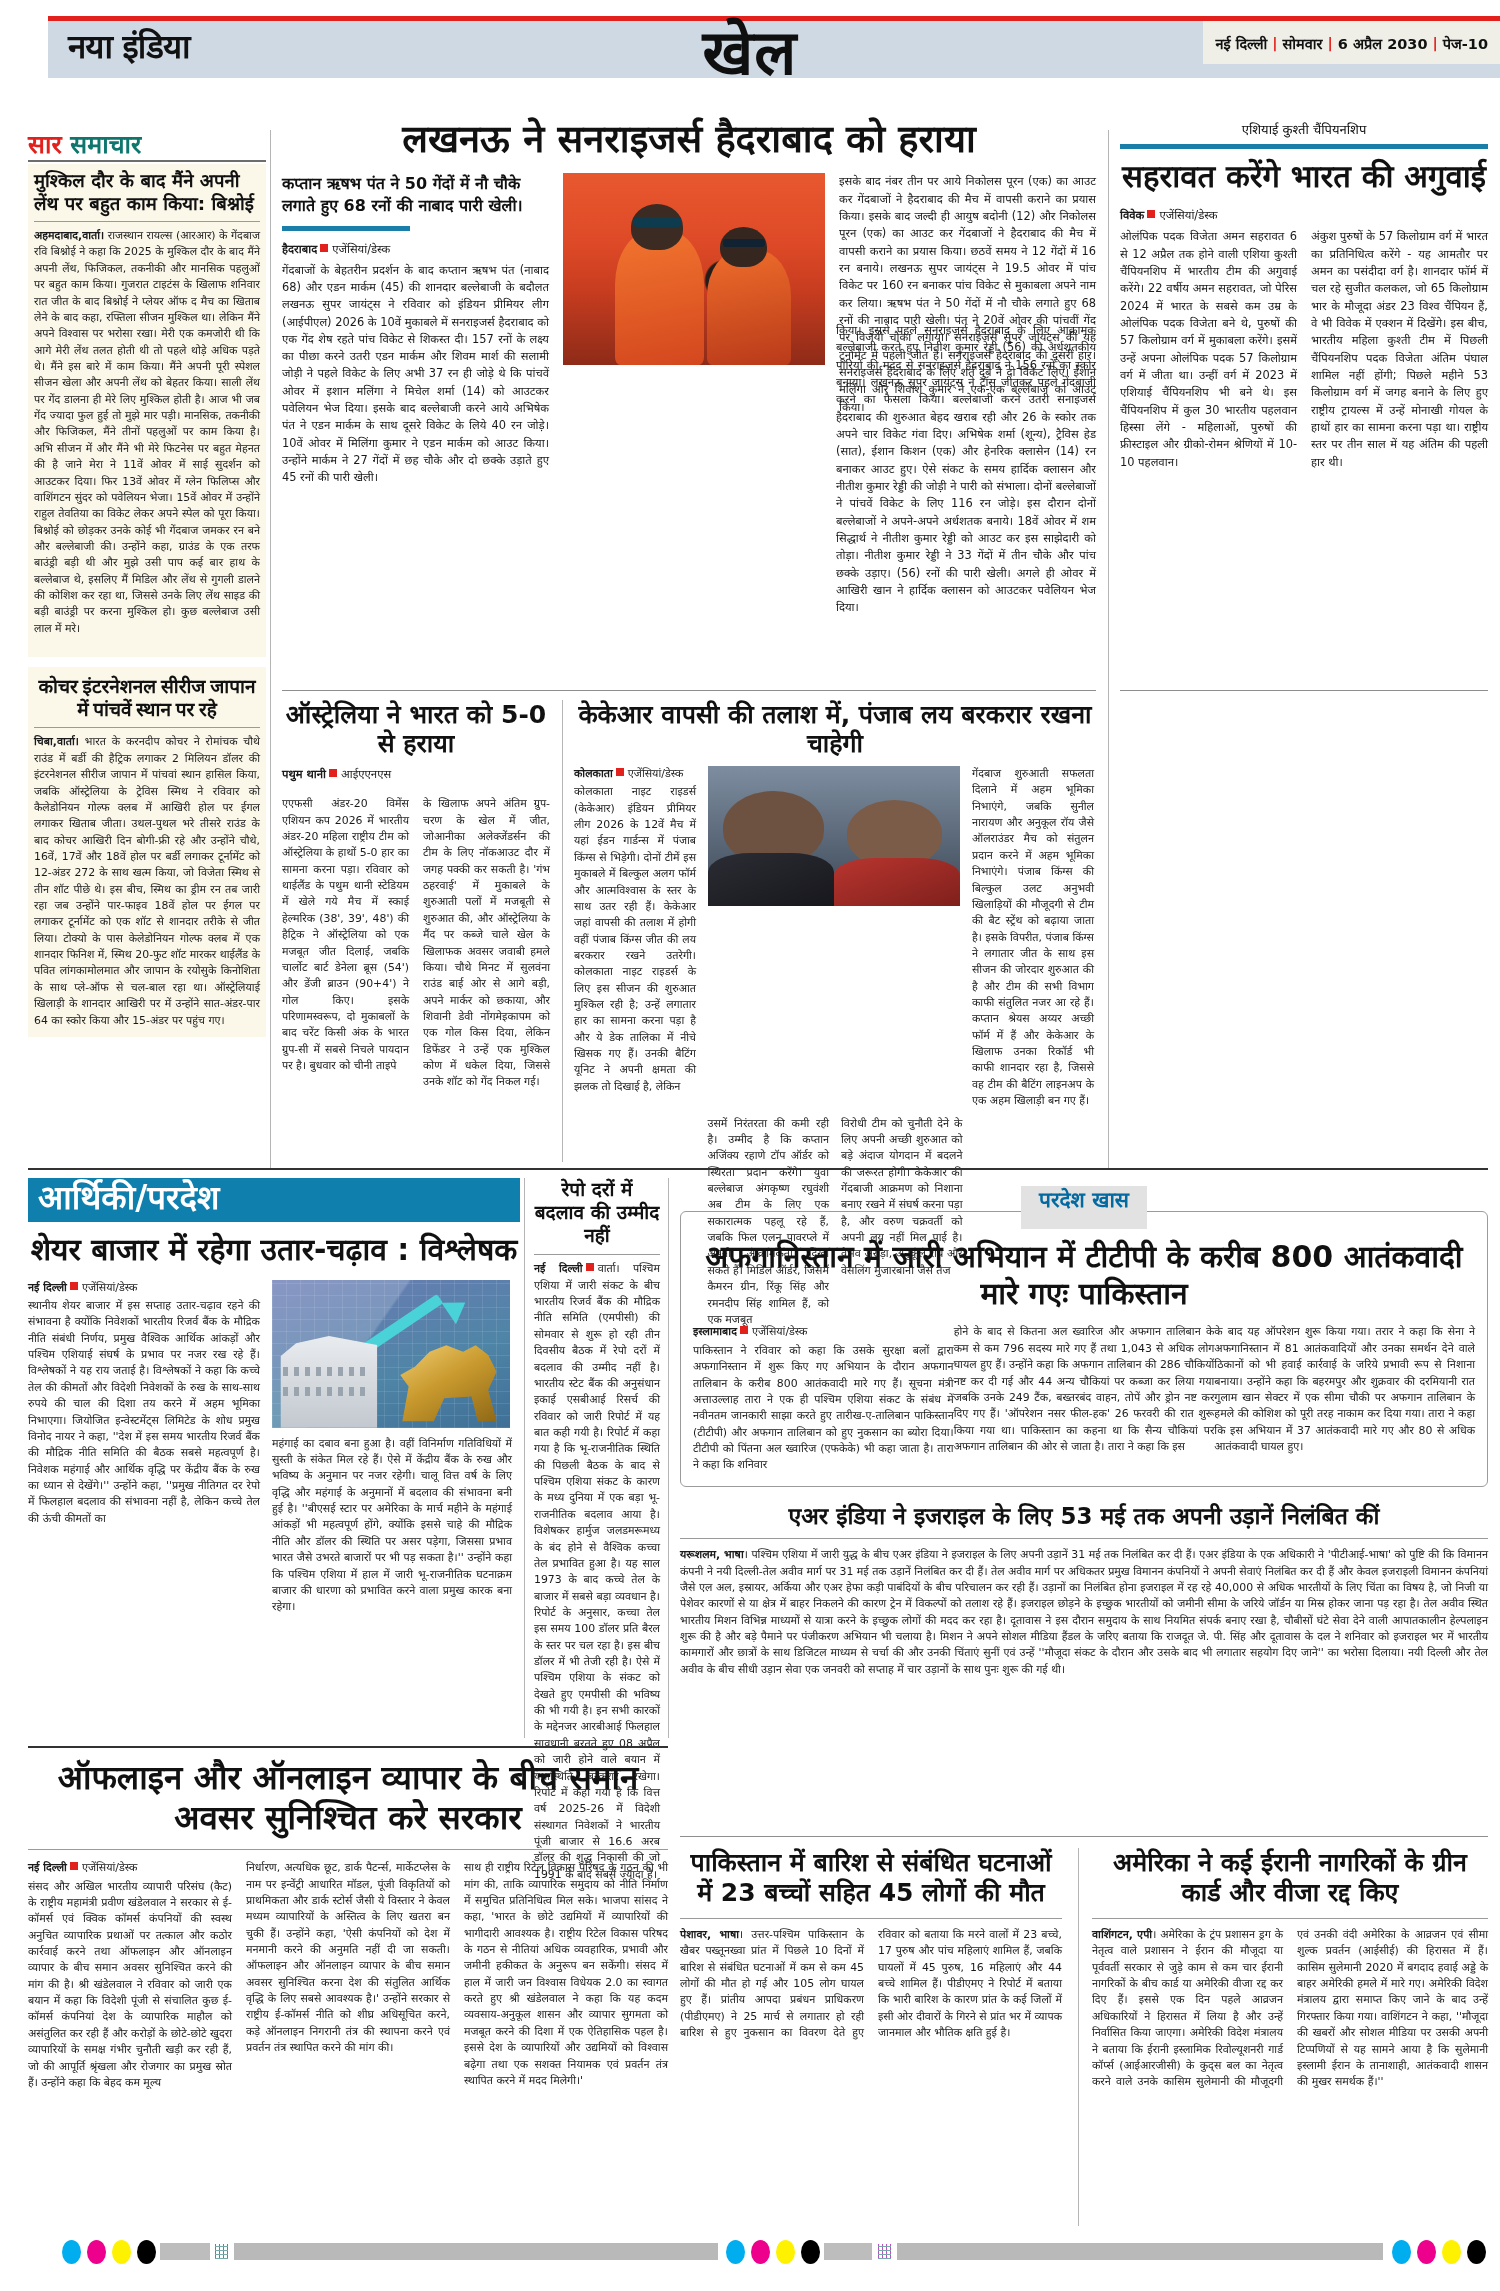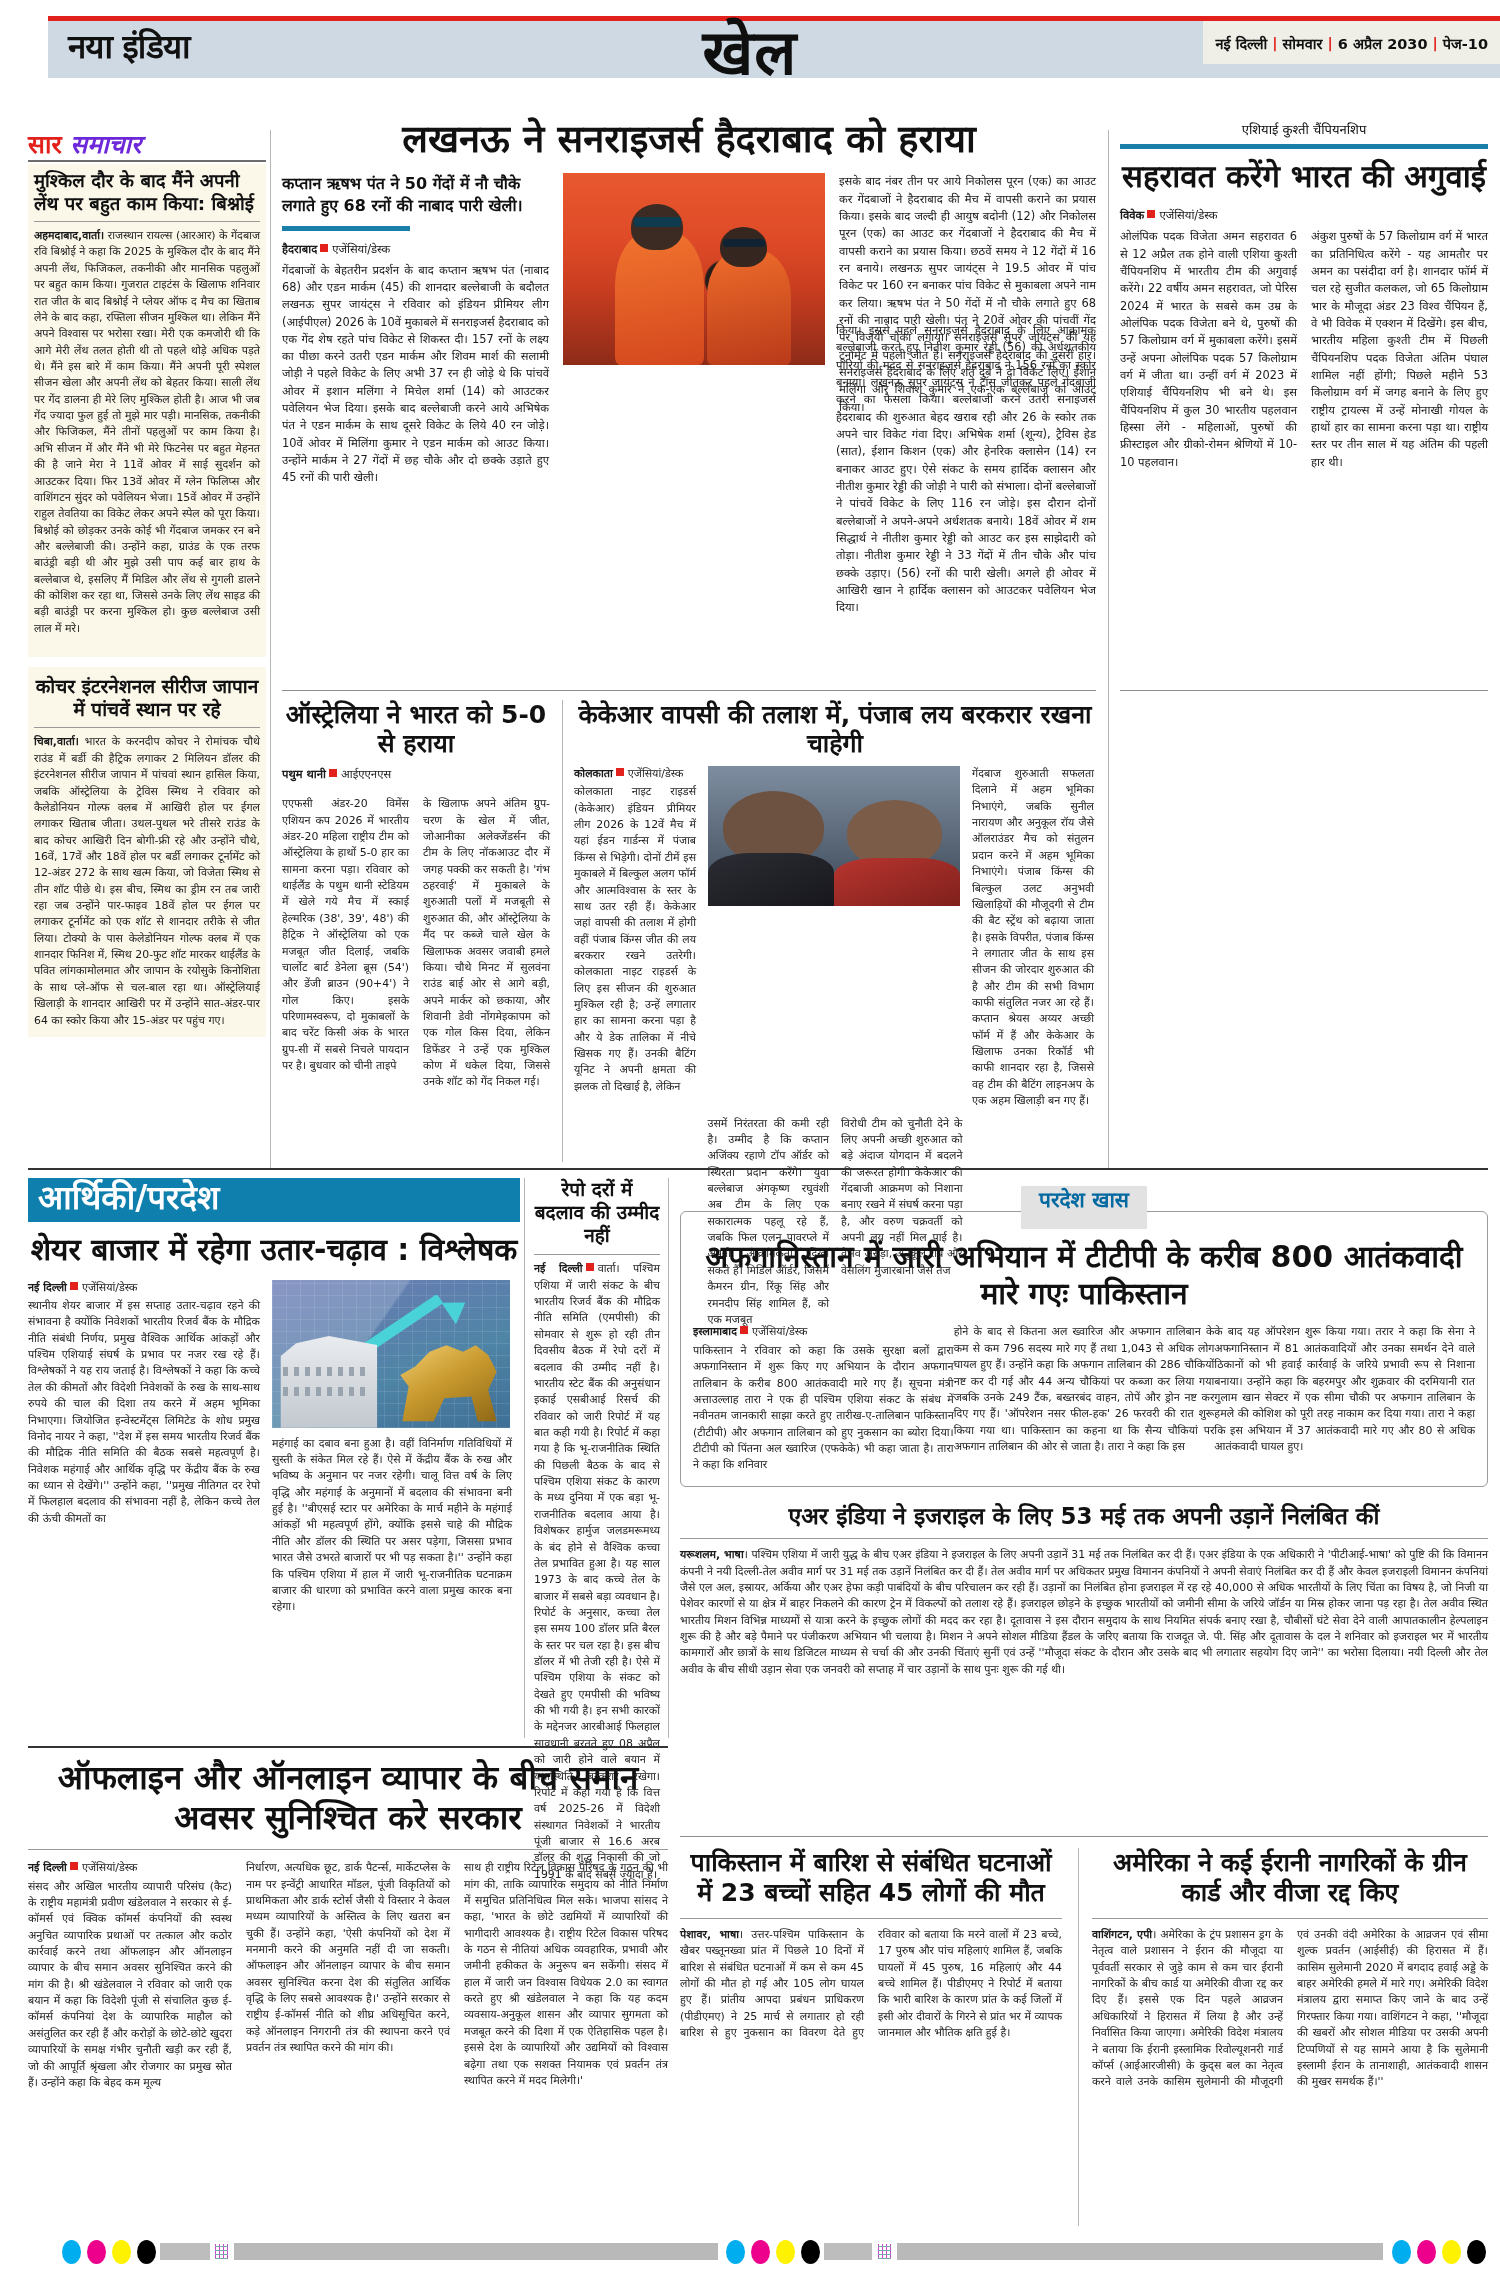--- a/index.html
+++ b/index.html
@@ -48,21 +48,21 @@
   
   .col{position:absolute;}
   .cols2{column-count:2;column-gap:14px;}
 
   
   .sar-box{position:absolute;left:28px;top:132px;width:238px;}
   .sar-head{
     font-family:"DejaVu Sans",sans-serif;font-weight:bold;font-size:25px;
     color:#e2211c;letter-spacing:0px;line-height:1;
   }
-  .sar-head .fade{color:#6d28d9;font-style:italic;}
+  .sar-head .fade{color:#0f766e;}
   .sar-rule{height:2px;background:#6d6d6d;margin-top:3px;}
   .cream{background:#fbf8ea;}
 
   
   .photo{position:absolute;overflow:hidden;background:#ccc;}
   .ph-cricket{
     background:
       radial-gradient(circle at 33% 44%, #2a2320 0 11%, transparent 12%),
       radial-gradient(circle at 62% 56%, #241d1a 0 10%, transparent 11%),
       linear-gradient(180deg,#e8582f 0%,#de4a27 36%,#c93d20 60%,#8d2b18 100%);
@@ -172,21 +172,21 @@
     </div>
     <div class="sar-rule"></div>
 
     <div class="cream" style="padding:6px 6px 20px;margin-top:2px;">
       <div class="hd" style="font-size:18.5px;line-height:1.22;">मुश्किल दौर के बाद मैंने अपनी लेंथ पर बहुत काम किया: बिश्नोई</div>
       <div class="rule" style="margin:6px 0 6px;"></div>
       <div class="body-t sm" style="text-align:justify;"><span class="dateline">अहमदाबाद,वार्ता।</span> <span>राजस्थान रायल्स (आरआर) के गेंदबाज रवि बिश्नोई ने कहा कि 2025 के मुश्किल दौर के बाद मैंने अपनी लेंथ, फिजिकल, तकनीकी और मानसिक पहलुओं पर बहुत काम किया। गुजरात टाइटंस के खिलाफ शनिवार रात जीत के बाद बिश्नोई ने प्लेयर ऑफ द मैच का खिताब लेने के बाद कहा, रफ्तिला सीजन मुश्किल था। लेकिन मैंने अपने विश्वास पर भरोसा रखा। मेरी एक कमजोरी थी कि आगे मेरी लेंथ तलत होती थी तो पहले थोड़े अधिक पड़ते थे। मैंने इस बारे में काम किया। मैंने अपनी पूरी स्पेशल सीजन खेला और अपनी लेंथ को बेहतर किया। साली लेंथ पर गेंद डालना ही मेरे लिए मुश्किल होती है। आज भी जब गेंद ज्यादा फुल हुई तो मुझे मार पड़ी। मानसिक, तकनीकी और फिजिकल, मैंने तीनों पहलुओं पर काम किया है। अभि सीजन में और मैंने भी मेरे फिटनेस पर बहुत मेहनत की है जाने मेरा ने 11वें ओवर में साई सुदर्शन को आउटकर दिया। फिर 13वें ओवर में ग्लेन फिलिप्स और वाशिंगटन सुंदर को पवेलियन भेजा। 15वें ओवर में उन्होंने राहुल तेवतिया का विकेट लेकर अपने स्पेल को पूरा किया। बिश्नोई को छोड़कर उनके कोई भी गेंदबाज जमकर रन बने और बल्लेबाजी की। उन्होंने कहा, ग्राउंड के एक तरफ बाउंड्री बड़ी थी और मुझे उसी पाप कई बार हाथ के बल्लेबाज थे, इसलिए मैं मिडिल और लेंथ से गुगली डालने की कोशिश कर रहा था, जिससे उनके लिए लेंथ साइड की बड़ी बाउंड्री पर करना मुश्किल हो। कुछ बल्लेबाज उसी लाल में मरे।</span></div>
     </div>
 
     <div class="cream" style="padding:8px 6px 8px;margin-top:10px;">
-      <div class="hd" style="font-size:19px;line-height:1.22;text-align:center;">कोचर इंटरनेशनल सीरीज जापान में पांचवें स्थान पर रहे</div>
+      <div class="hd" style="font-size:19px;line-height:1.22;text-align:center;font-family:Liberation Serif, serif;">कोचर इंटरनेशनल सीरीज जापान में पांचवें स्थान पर रहे</div>
       <div class="rule" style="margin:6px 0 6px;"></div>
       <div class="body-t sm"><span class="dateline">चिबा,वार्ता।</span> <span>भारत के करनदीप कोचर ने रोमांचक चौथे राउंड में बर्डी की हैट्रिक लगाकर 2 मिलियन डॉलर की इंटरनेशनल सीरीज जापान में पांचवां स्थान हासिल किया, जबकि ऑस्ट्रेलिया के ट्रेविस स्मिथ ने रविवार को कैलेडोनियन गोल्फ क्लब में आखिरी होल पर ईगल लगाकर खिताब जीता। उथल-पुथल भरे तीसरे राउंड के बाद कोचर आखिरी दिन बोगी-फ्री रहे और उन्होंने चौथे, 16वें, 17वें और 18वें होल पर बर्डी लगाकर टूर्नामेंट को 12-अंडर 272 के साथ खत्म किया, जो विजेता स्मिथ से तीन शॉट पीछे थे। इस बीच, स्मिथ का ड्रीम रन तब जारी रहा जब उन्होंने पार-फाइव 18वें होल पर ईगल पर लगाकर टूर्नामेंट को एक शॉट से शानदार तरीके से जीत लिया। टोक्यो के पास केलेडोनियन गोल्फ क्लब में एक शानदार फिनिश में, स्मिथ 20-फुट शॉट मारकर थाईलैंड के पवित लांगकामोलमात और जापान के रयोसुके किनोशिता के साथ प्ले-ऑफ से चल-बाल रहा था। ऑस्ट्रेलियाई खिलाड़ी के शानदार आखिरी पर में उन्होंने सात-अंडर-पार 64 का स्कोर किया और 15-अंडर पर पहुंच गए।</span></div>
     </div>
   </div>
 
   <div class="col" style="left:282px;top:118px;width:814px;">
     <div class="hd" style="font-size:38px;text-align:center;line-height:1.14;">लखनऊ ने सनराइजर्स हैदराबाद को हराया</div>
 
     <div style="display:flex;gap:14px;margin-top:12px;">
       <div style="width:268px;">

